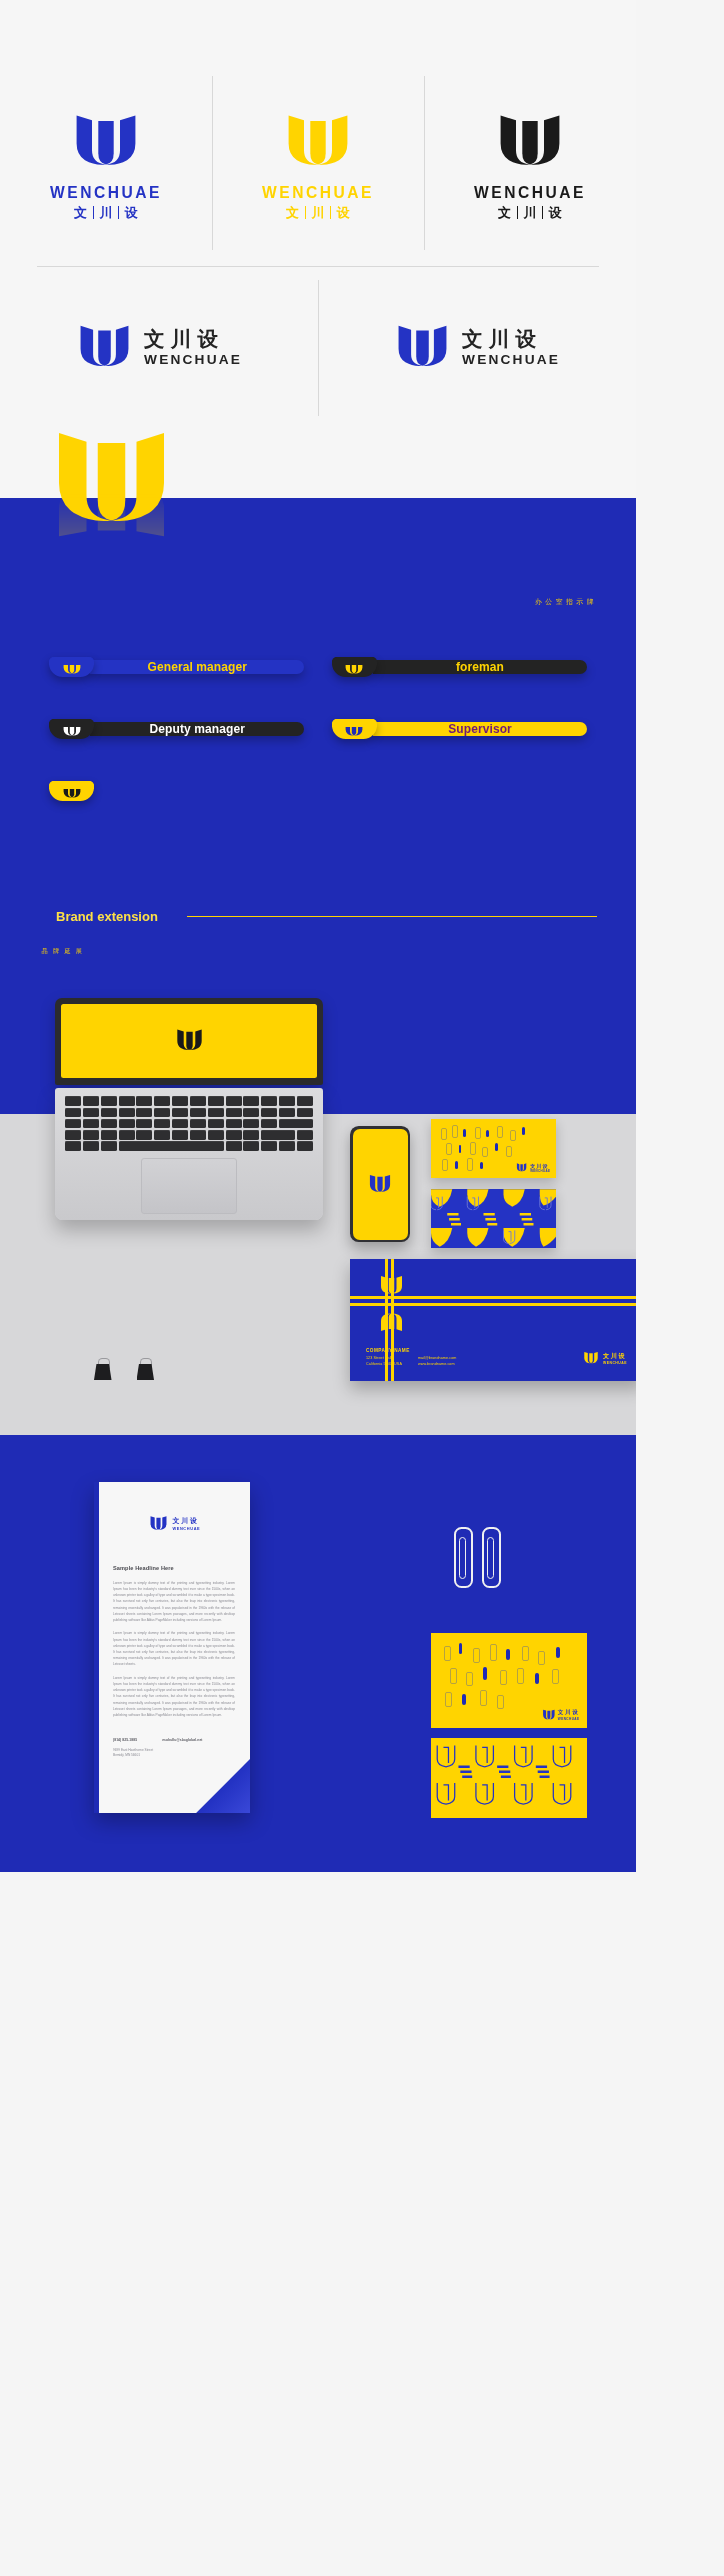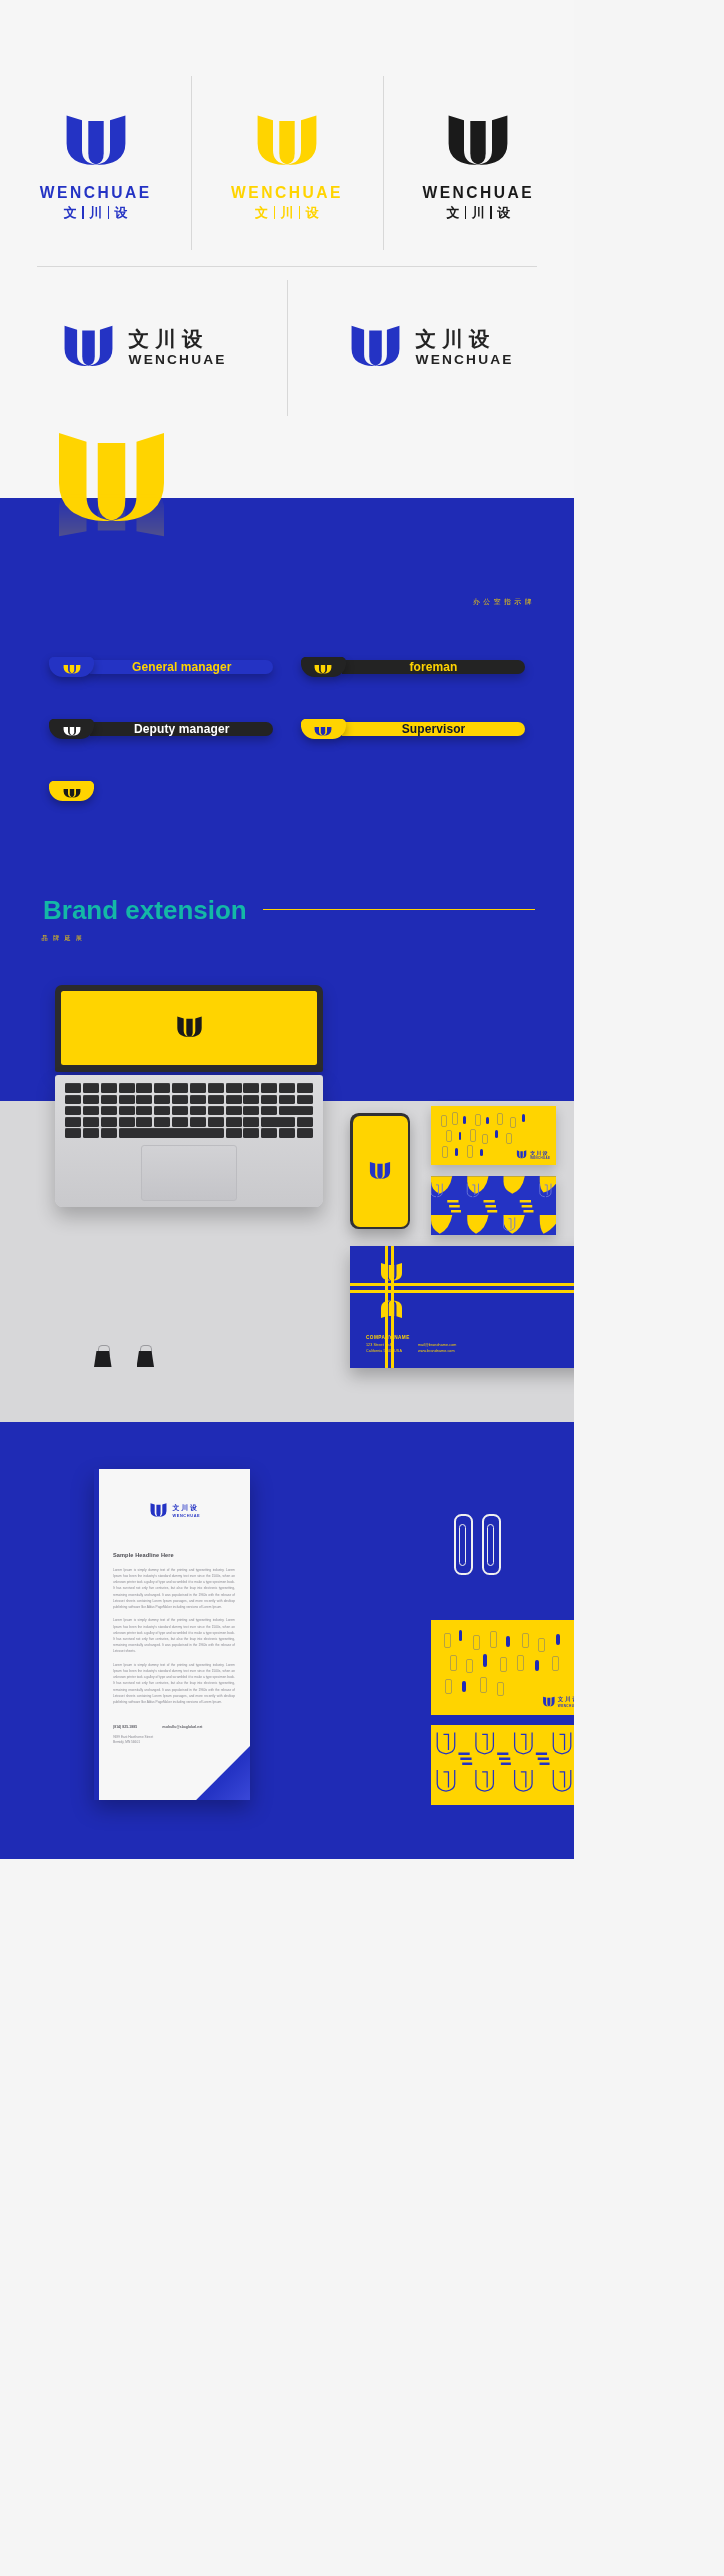--- a/index.html
+++ b/index.html
@@ -2,21 +2,21 @@
 <html style="font-size:10px"><head>
 <meta charset="utf-8">
 <style>
   html,body{margin:0;padding:0;}
   body{
     width:724px;
     font-family:"Liberation Sans","DejaVu Sans",sans-serif;
     background:#f5f5f5;
     -webkit-font-smoothing:antialiased;
   }
-  .page{width:574px;position:relative;overflow:hidden;}
+  .page{width:636px;position:relative;overflow:hidden;}
 
   
   .sec-logos{background:#f6f6f6;padding:0;}
   .logo-row{display:flex;}
   .logo-row-1{height:206px;}
   .logo-row-2{height:162px;}
   .logo-cell{
     flex:1;display:flex;align-items:center;justify-content:center;
     position:relative;
   }
@@ -81,29 +81,29 @@
     box-shadow:0 4.4px 10px rgba(0,0,0,.26);
     font-size:12px;font-weight:700;letter-spacing:0.1px;
   }
   
   .bd-blue .badge-ico{background:#2433c4;}
   .bd-blue .badge-body{background:#2433c4;color:#ffd400;}
   .bd-dark .badge-ico{background:#232323;}
   .bd-dark .badge-body{background:#232323;color:#ffffff;}
   .bd-dark.bd-yellowtext .badge-body{color:#ffd400;}
   .bd-yellow .badge-ico{background:#ffd400;}
-  .bd-yellow .badge-body{background:#ffd400;color:#0f172a;}
+  .bd-yellow .badge-body{background:#ffd400;color:#701a75;}
   .bd-yellow.bd-darktext .badge-body{color:#1a1a1a;}
 
   
   .sec-brand{background:#1f2bb5;padding:0 0 0 0;position:relative;}
   .brand-head{padding:27.5px 0 0 39px;}
   .brand-title-row{display:flex;align-items:center;gap:12.5px;padding-right:39px;}
   .brand-title{
-    color:#14b8a6;font-size:26px;font-weight:700;margin:4px;line-height:1;white-space:nowrap;
+    color:#fde047;font-size:13px;font-weight:700;margin:17px;line-height:1;white-space:nowrap;
   }
   .brand-rule{flex:1;height:1.2px;background:#ffd400;}
   .brand-sub{
     color:#ffd400;font-size:6.2px;letter-spacing:.85em;margin:7.5px 0 0 2.5px;
   }
 
   .mock1{position:relative;height:437px;margin-top:21px;}
   .mock1-grey{
     position:absolute;left:0;right:0;bottom:0;height:300px;background:#d7d7d9;
   }

